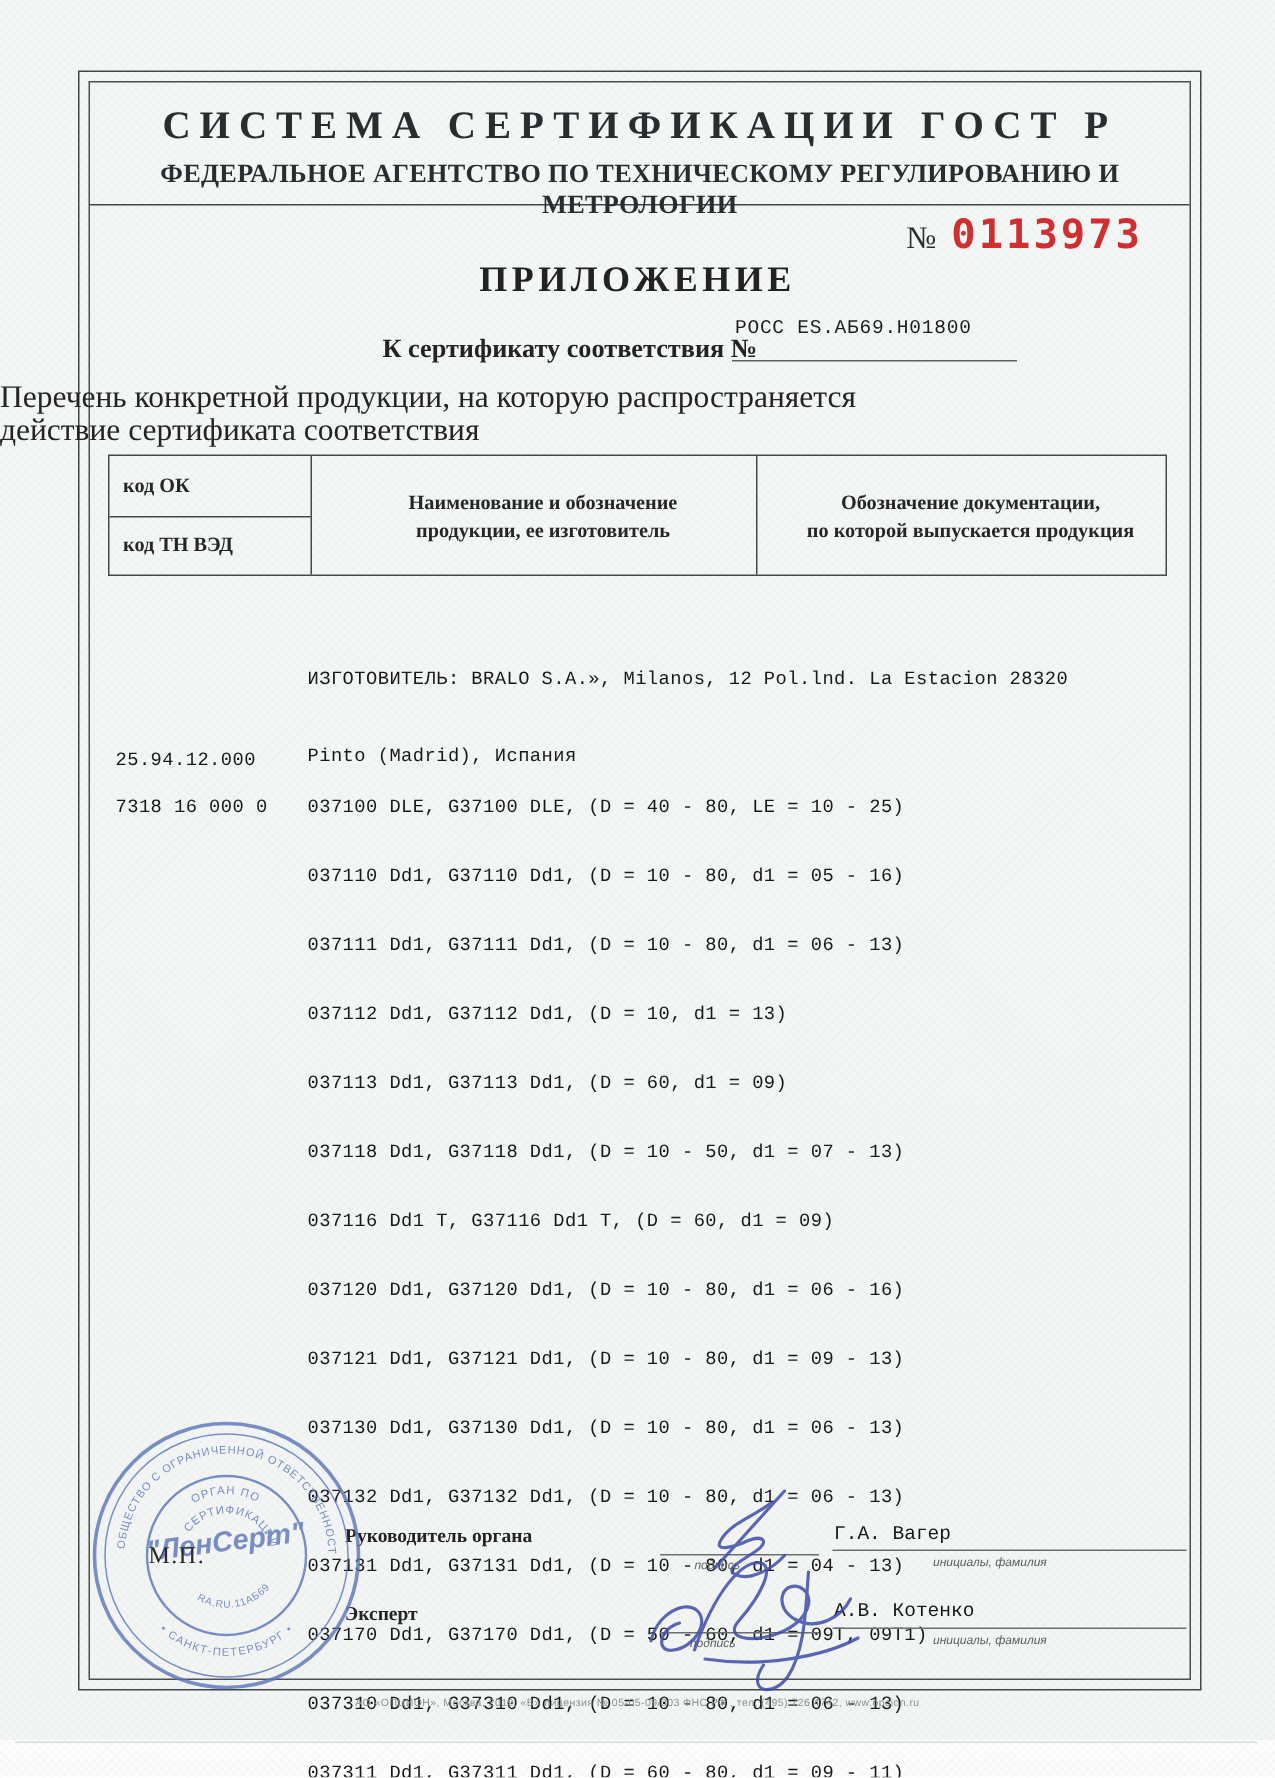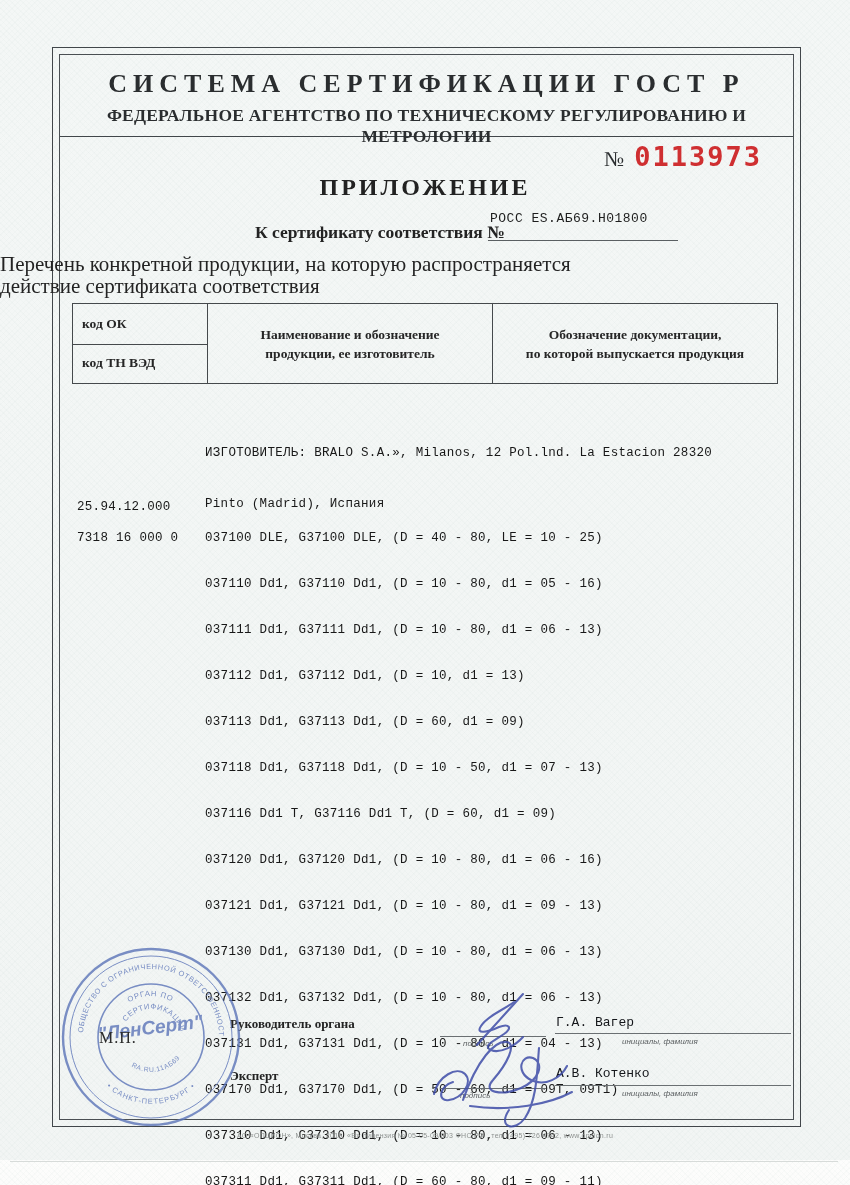--- a/index.html
+++ b/index.html
@@ -20,21 +20,21 @@
   .doc-number{position:absolute;top:141px;right:88px;white-space:nowrap;}
   .doc-number .pfx{font-size:21px;color:#2b2e30;margin-right:10px;}
   .doc-number .num{font-family:"DejaVu Sans Mono",monospace;font-size:27px;font-weight:600;letter-spacing:2px;color:#cf2f31;text-align:right;}
   .title{position:absolute;top:174px;left:0;width:100%;text-align:center;font-size:24px;font-weight:bold;letter-spacing:3px;color:#222;}
   .certline{position:absolute;top:205px;left:255px;width:440px;height:42px;}
   .certline .lbl{position:absolute;left:0;top:17px;font-size:17.5px;font-weight:bold;color:#232323;}
   .certline .val{position:absolute;left:235px;top:6px;font-family:"Liberation Mono",monospace;font-size:13px;letter-spacing:0.5px;color:#1d1d1d;white-space:nowrap;}
   .certline .rule{position:absolute;left:233px;top:35px;width:190px;border-bottom:1px solid #5a5f62;}
   .subtitle{position:absolute;left:0;width:100%;text-align:left;font-size:21px;font-weight:normal;color:#232323;}
   .st1{top:252px;} .st2{top:274px;}
-  .thead{position:absolute;left:72px;top:303px;width:704px;height:79px;border:1.2px solid #45494c;display:flex;}
+  .thead{position:absolute;left:72px;top:303px;width:704px;height:79px;border:1.2px solid #45494c;display:flex;gap:12px;}
   .thead .c1{width:134px;border-right:1.2px solid #45494c;position:relative;}
   .thead .c1 .half{position:absolute;left:0;width:100%;height:50%;display:flex;align-items:center;}
   .thead .c1 .h1{top:0;border-bottom:1px solid #45494c;}
   .thead .c1 .h2{top:50%;}
   .thead .c1 span{padding-left:9px;font-size:13.5px;font-weight:600;color:#262626;}
   .thead .c2{width:284px;border-right:1.2px solid #45494c;}
   .thead .c3{flex:1;}
   .thead .c2,.thead .c3{display:flex;flex-direction:column;justify-content:center;align-items:center;text-align:center;font-size:13.5px;font-weight:bold;color:#262626;line-height:19px;}
   .mono{font-family:"Liberation Mono",monospace;font-size:12.5px;letter-spacing:0.3px;color:#181818;white-space:pre;}
   .maker{position:absolute;left:205px;top:411px;line-height:17px;}

